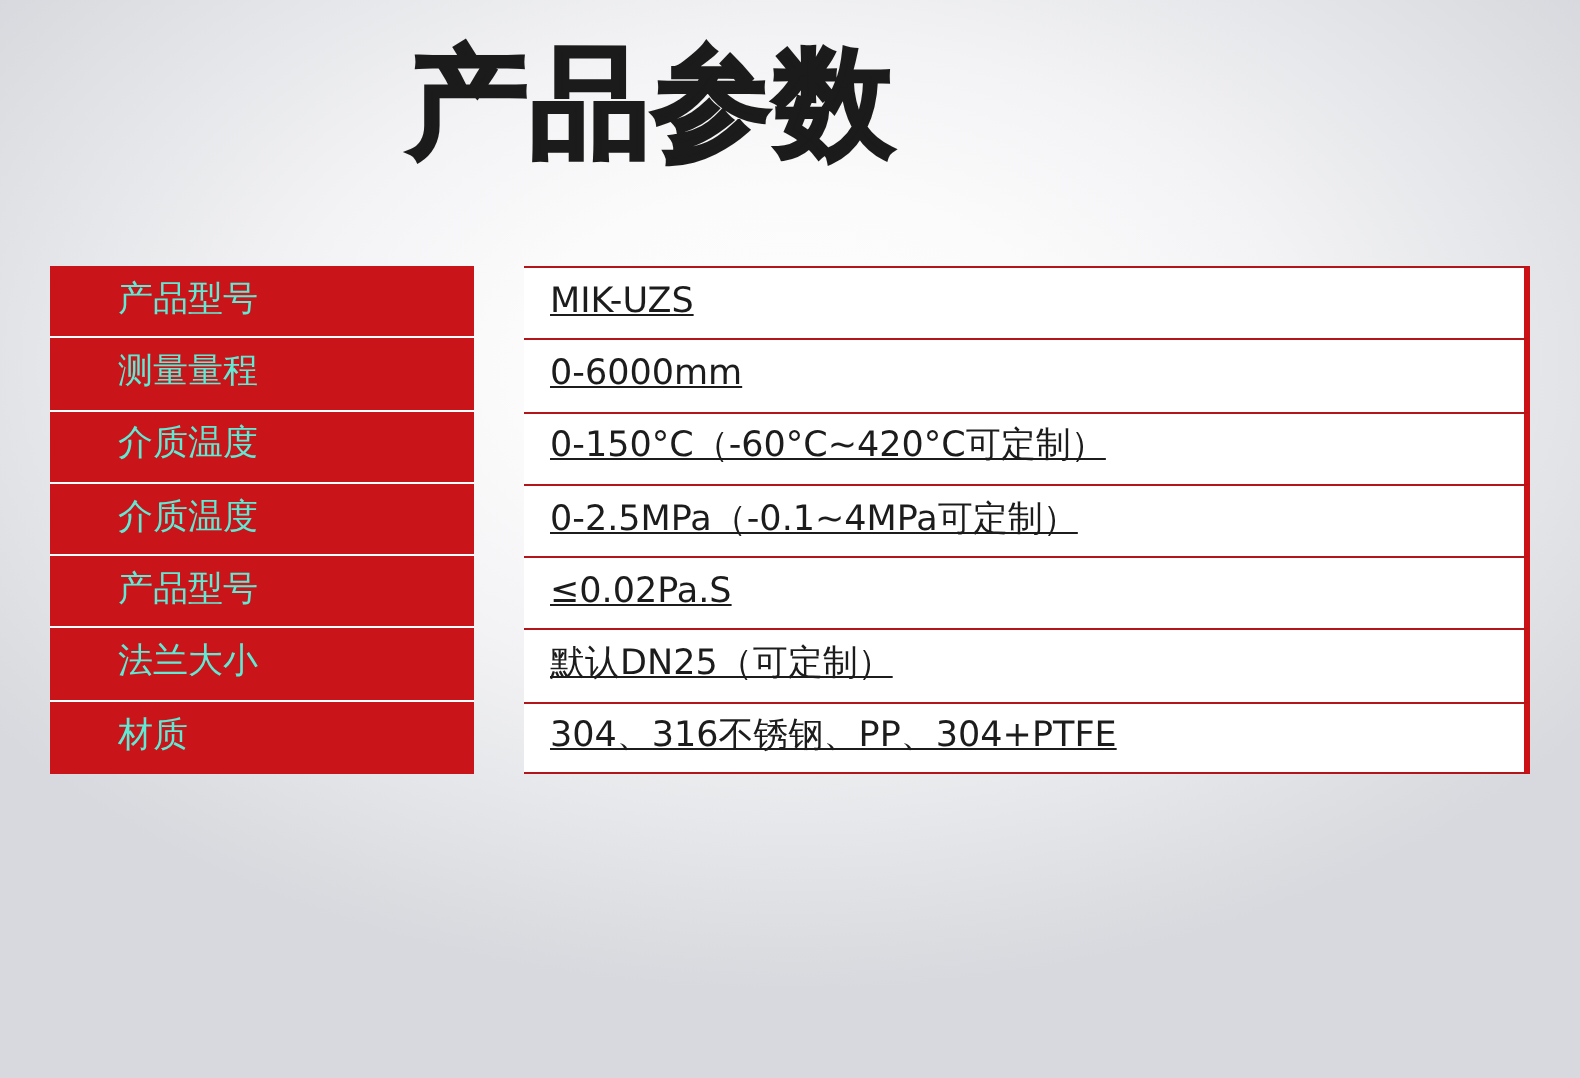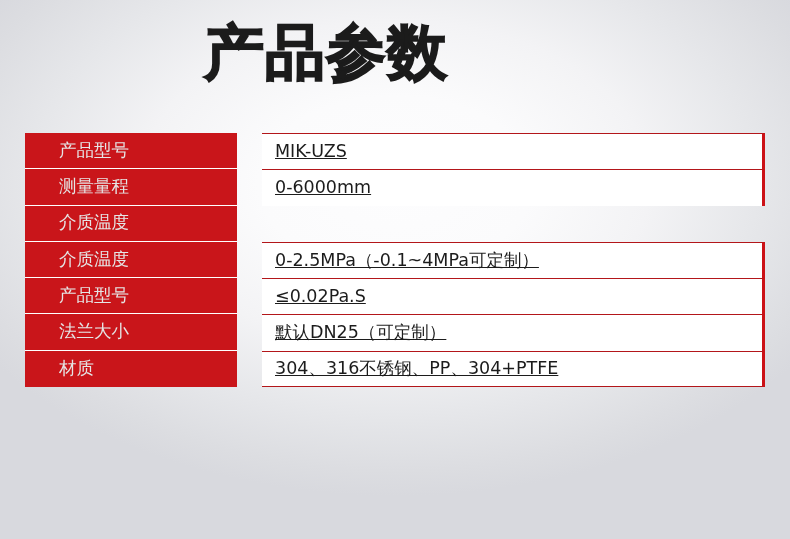--- a/index.html
+++ b/index.html
@@ -58,21 +58,21 @@
   .spec-row {
     display: flex;
     align-items: stretch;
     height: 36.3px;
     position: relative;
   }
   .spec-label {
     flex: 0 0 212px;
     width: 212px;
     background: #c9151a;
-    color: #e5e5e5;
+    color: #5eead4;
     font-size: 17.5px;
     font-weight: 400;
     display: flex;
     align-items: center;
     justify-content: center;
     box-sizing: border-box;
     padding: 0 34px 0 34px;
     border-bottom: 1.5px solid #ffffff;
     line-height: 1;
   }
@@ -149,20 +149,21 @@
       </div>
       <div class="spec-gap"></div>
       <div class="spec-value">0-6000mm</div>
     </div>
 
     <div class="spec-row">
       <div class="spec-label">
         <span class="label-text">介质温度</span>
       </div>
       <div class="spec-gap"></div>
+      <div class="spec-value">0-150°C（-60°C~420°C可定制）</div>
     </div>
 
     <div class="spec-row">
       <div class="spec-label">
         <span class="label-text">介质温度</span>
       </div>
       <div class="spec-gap"></div>
       <div class="spec-value">0-2.5MPa（-0.1~4MPa可定制）</div>
     </div>
 

